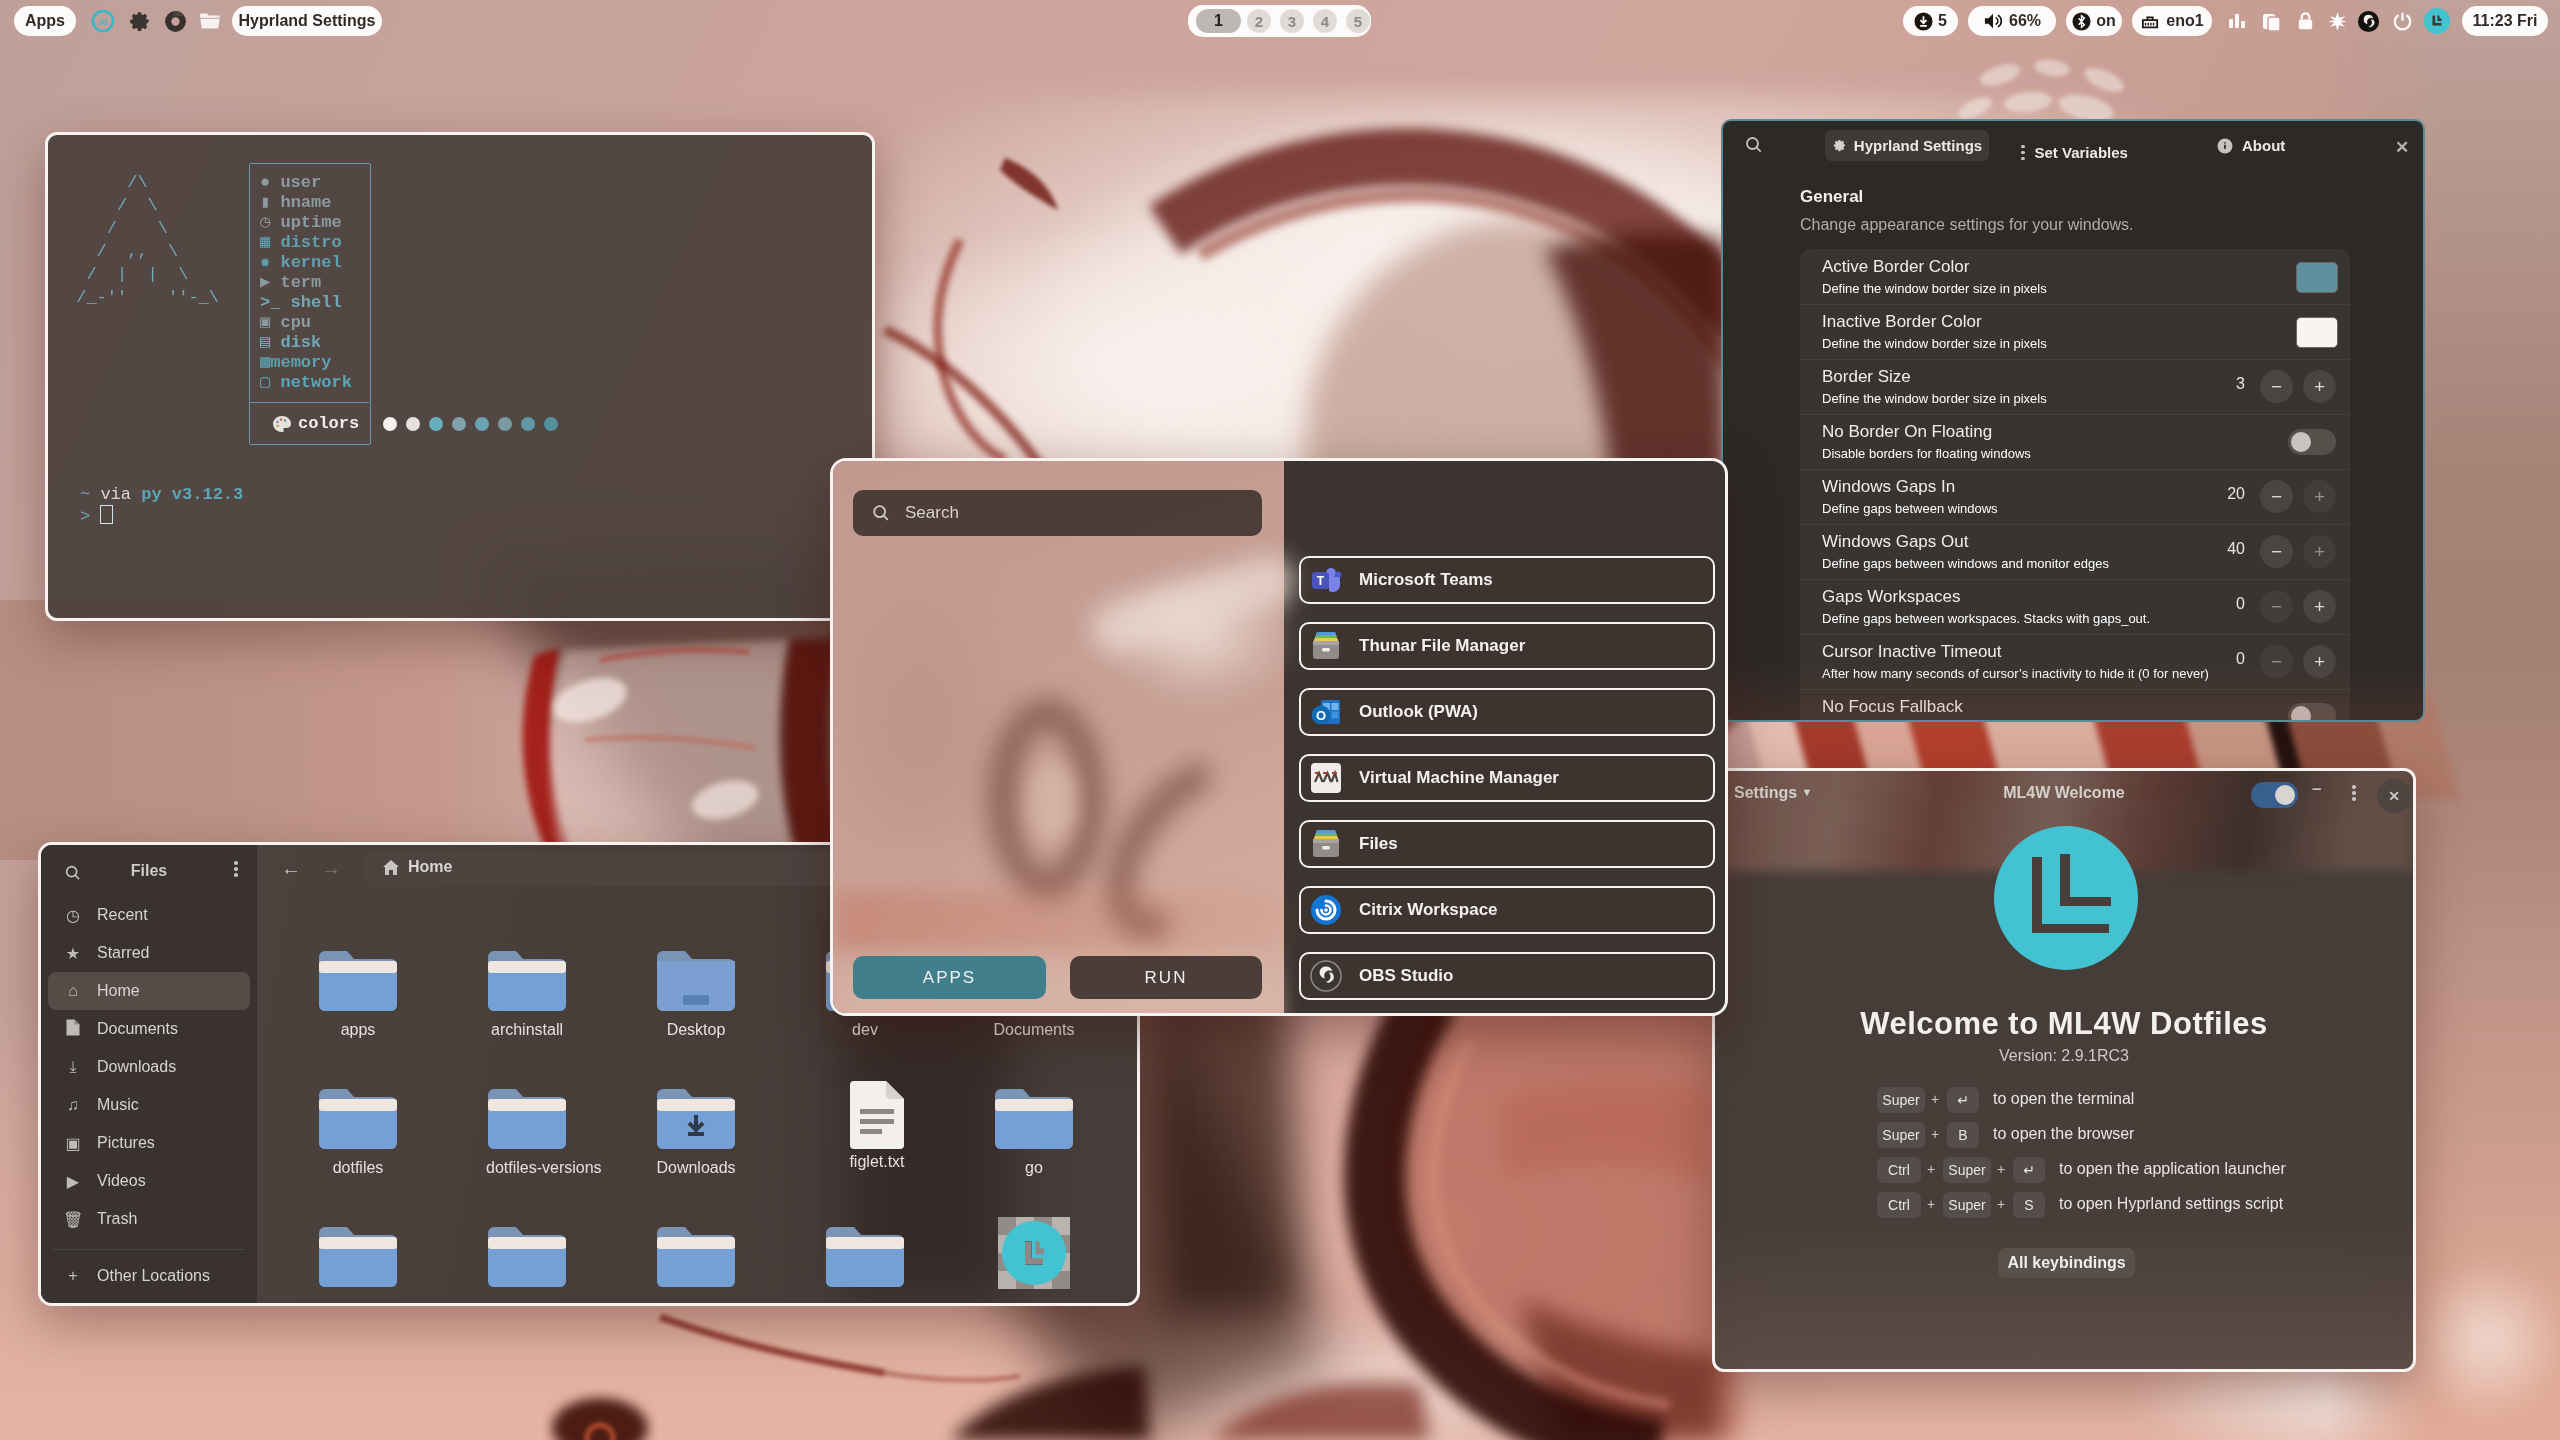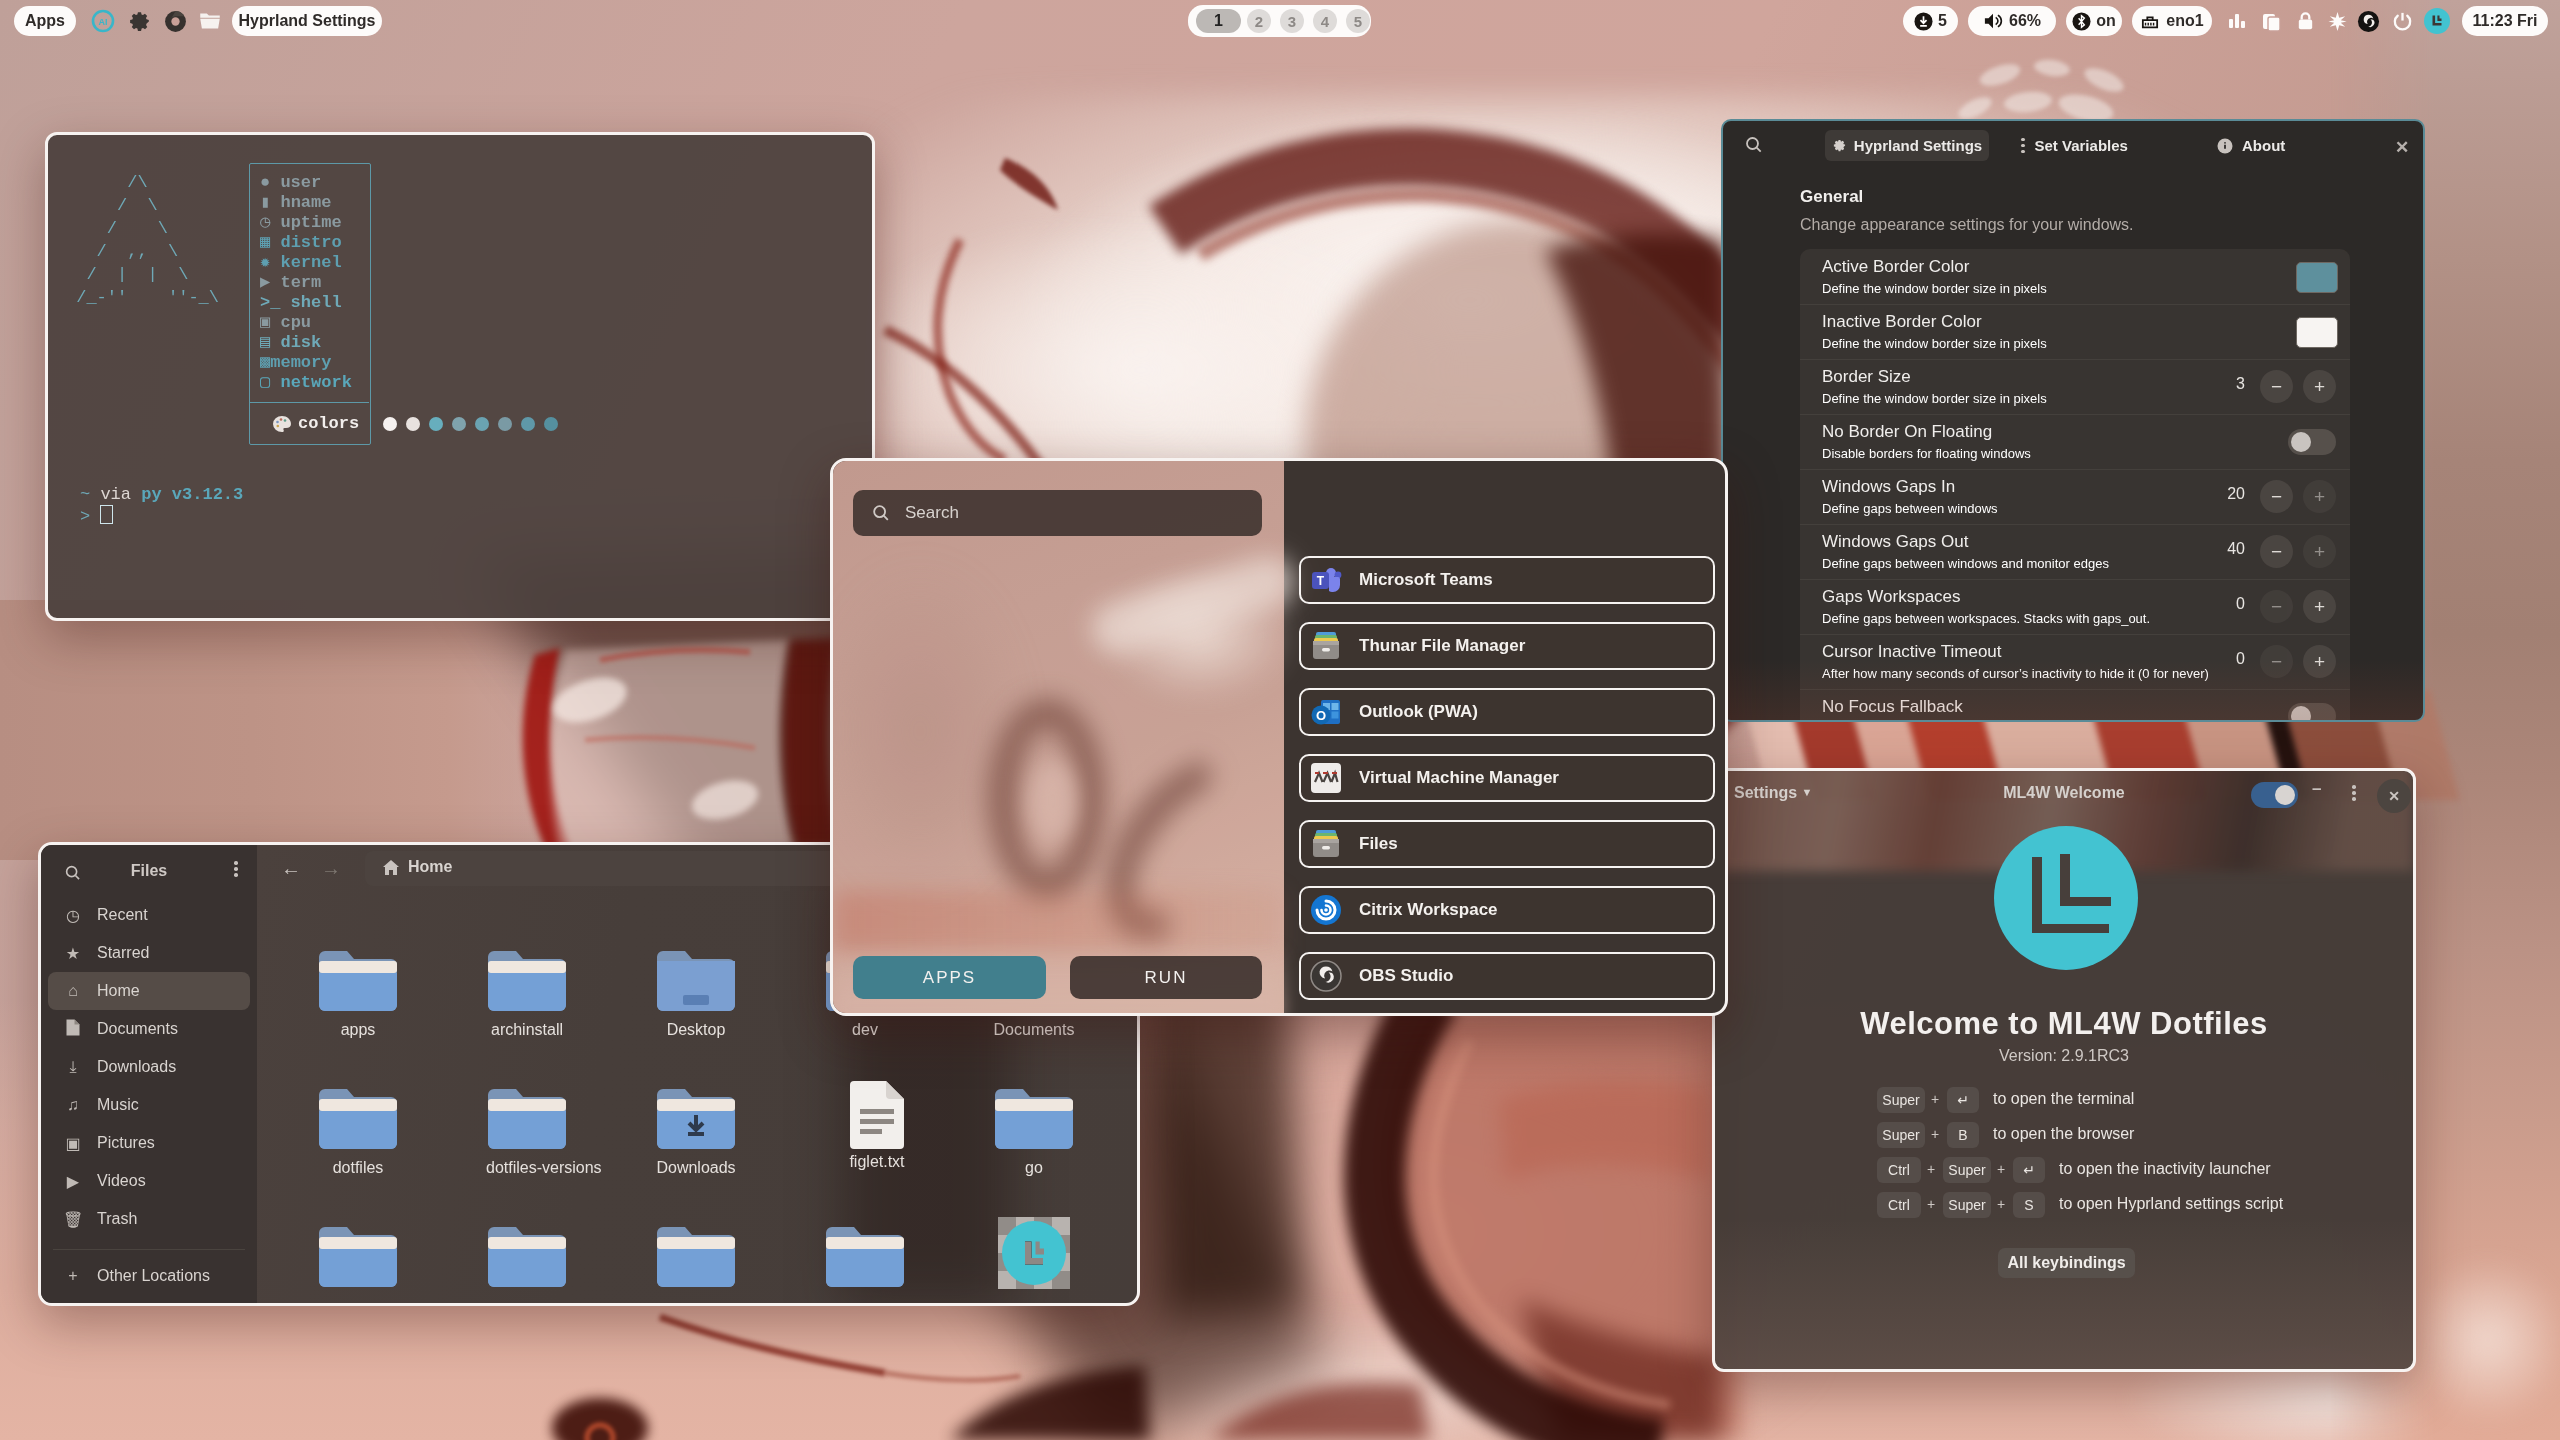--- a/index.html
+++ b/index.html
@@ -154,21 +154,21 @@
 </div>
 
 <div class="win" style="left:1721px;top:119px;width:704px;height:603px;z-index:8;border:2.5px solid #5a8b97;border-radius:10px;background:#2c2927;overflow:hidden">
   <svg style="position:absolute;left:20px;top:13px" width="22" height="22" viewBox="0 0 22 22" fill="none" stroke="#c8c2be" stroke-width="1.8">
       <circle cx="9.5" cy="9.5" r="5.5"></circle>
       <path d="M13.7 13.7l4 4"></path>
     </svg>
   <div style="position:absolute;left:102px;top:9px;width:164px;height:31px;background:#3e3a37;border-radius:6px;display:flex;align-items:center;justify-content:center;gap:7px;color:#eceae8;font-weight:bold;font-size:15px"><svg width="15" height="15" viewBox="0 0 24 24" fill="#d5d0cc">
         <path d="M12 8.5A3.5 3.5 0 1 0 12 15.5 3.5 3.5 0 0 0 12 8.5zm9 3.5-.07-1.5-2.2-.55a7 7 0 0 0-.55-1.33l1.17-1.95-2.12-2.12-1.95 1.17a7 7 0 0 0-1.33-.55L13.5 3h-3l-.55 2.2a7 7 0 0 0-1.33.55L6.67 4.58 4.55 6.7l1.17 1.95a7 7 0 0 0-.55 1.33L3 10.5v3l2.2.55c.13.47.32.91.55 1.33l-1.17 1.95 2.12 2.12 1.95-1.17c.42.23.86.42 1.33.55L10.5 21h3l.55-2.2a7 7 0 0 0 1.33-.55l1.95 1.17 2.12-2.12-1.17-1.95c.23-.42.42-.86.55-1.33z"></path>
       </svg>Hyprland Settings</div>
-  <div style="position:absolute;left:298px;top:9px;height:31px;display:flex;align-items:center;gap:10px;color:#eceae8;font-weight:bold;font-size:15px"><span style="display:flex;flex-direction:column;gap:2.5px">
+  <div style="position:absolute;left:298px;top:16px;height:31px;display:flex;align-items:center;gap:10px;color:#eceae8;font-weight:bold;font-size:15px"><span style="display:flex;flex-direction:column;gap:2.5px">
         <i style="width:3.5px;height:3.5px;border-radius:50%;background:#c8c2be"></i>
         <i style="width:3.5px;height:3.5px;border-radius:50%;background:#c8c2be"></i>
         <i style="width:3.5px;height:3.5px;border-radius:50%;background:#c8c2be"></i>
       </span>Set Variables</div>
   <div style="position:absolute;left:494px;top:9px;height:31px;display:flex;align-items:center;gap:9px;color:#eceae8;font-weight:bold;font-size:15px"><svg width="16" height="16" viewBox="0 0 16 16">
         <circle cx="8" cy="8" r="7.5" fill="#c8c2be"></circle>
         <path d="M8 6.8v4M8 4.2v1.4" stroke="#2c2927" stroke-width="1.8"></path>
       </svg>About</div>
   <div style="position:absolute;left:672px;top:16px;color:#b6b0ac;font-size:17px;font-weight:bold">✕</div>
   <div style="position:absolute;left:77px;top:66px;color:#f1efed;font-weight:bold;font-size:17px">General</div>
@@ -397,21 +397,21 @@
       <span class="kplus" style="left:216px">+</span>
       <span class="kcap" style="left:232px;width:32px">B</span>
       <span class="ktxt" style="left:278px">to open the browser</span>
     </div>
   <div class="kbrow" style="top:386px">
       <span class="kcap" style="left:162px;width:44px">Ctrl</span>
       <span class="kplus" style="left:212px">+</span>
       <span class="kcap" style="left:228px;width:48px">Super</span>
       <span class="kplus" style="left:282px">+</span>
       <span class="kcap" style="left:298px;width:32px">↵</span>
-      <span class="ktxt" style="left:344px">to open the inactivity launcher</span>
+      <span class="ktxt" style="left:344px">to open the application launcher</span>
     </div>
   <div class="kbrow" style="top:421px">
       <span class="kcap" style="left:162px;width:44px">Ctrl</span>
       <span class="kplus" style="left:212px">+</span>
       <span class="kcap" style="left:228px;width:48px">Super</span>
       <span class="kplus" style="left:282px">+</span>
       <span class="kcap" style="left:298px;width:32px">S</span>
       <span class="ktxt" style="left:344px">to open Hyprland settings script</span>
     </div>
   <div style="position:absolute;left:283px;top:477px;width:137px;height:30px;background:#57504b;border-radius:7px;display:flex;align-items:center;justify-content:center;color:#f0edea;font-weight:bold;font-size:16px">All keybindings</div>

